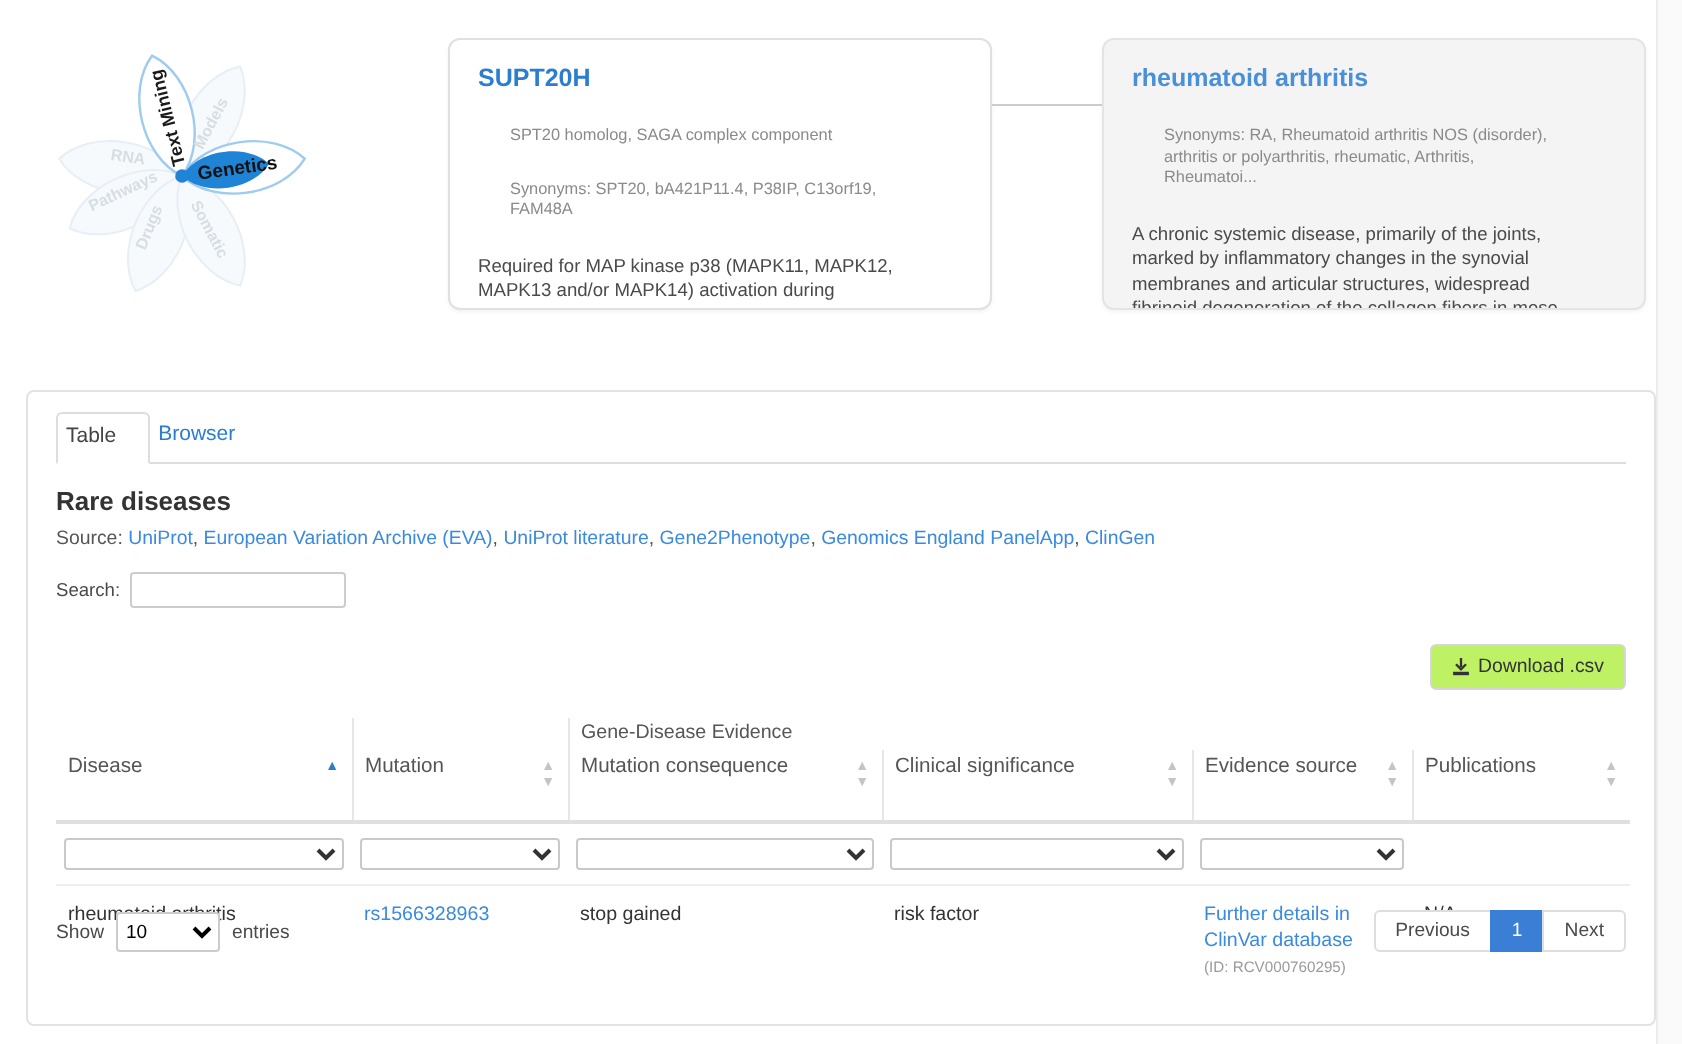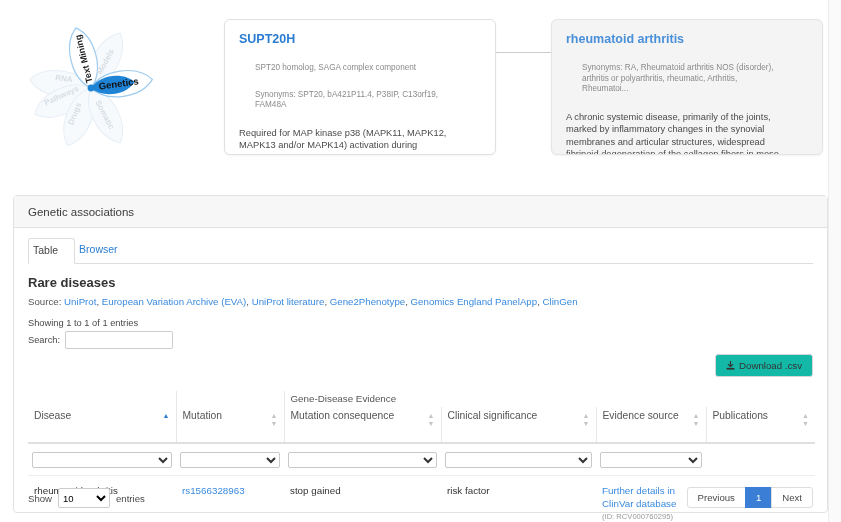--- a/index.html
+++ b/index.html
@@ -122,21 +122,21 @@
     width: 108px; height: 18px;
     border: 1px solid #cccccc; border-radius: 2px;
     font-size: 9.5px; padding: 0 4px;
     font-family: "Liberation Sans", sans-serif;
   }
 
   #download-btn {
     position: absolute; right: 14px; top: 126px;
     height: 23px;
     border: 1px solid #d6d6d6; border-radius: 3px;
-    background: #14b8a6;
+    background: #bef264;
     font-size: 9.7px; color: #333333;
     padding: 0 10px;
     display: flex; align-items: center; gap: 4px;
     cursor: pointer;
     font-family: "Liberation Sans", sans-serif;
   }
 
   
   #assoc-table {
     position: absolute; left: 14px; top: 163px;
@@ -288,39 +288,35 @@
 
     <div id="card-disease" class="entity-card">
       <div class="card-title">rheumatoid arthritis</div>
       <div class="card-sub">Synonyms: RA, Rheumatoid arthritis NOS (disorder), arthritis or polyarthritis, rheumatic, Arthritis, Rheumatoi...</div>
       <div class="card-desc">A chronic systemic disease, primarily of the joints, marked by inflammatory changes in the synovial membranes and articular structures, widespread fibrinoid degeneration of the collagen fibers in mese...</div>
     </div>
   </div>
 
   <div id="ga-panel">
 
-    <div id="ga-header">
-      <span id="ga-header-title">Genetic associations</span>
-    </div>
 
     <div id="ga-body">
 
       <div id="tabs">
         <div class="tab active">Table</div>
         <div class="tab inactive">Browser</div>
       </div>
 
       <div id="section-title">Rare diseases</div>
 
       <div id="source-line">
         <span>Source:</span>
         <span class="src-link">UniProt</span><span>, </span><span class="src-link">European Variation Archive (EVA)</span><span>, </span><span class="src-link">UniProt literature</span><span>, </span><span class="src-link">Gene2Phenotype</span><span>, </span><span class="src-link">Genomics England PanelApp</span><span>, </span><span class="src-link">ClinGen</span>
       </div>
 
-      <div id="showing-text">Showing 1 to 1 of 1 entries</div>
 
       <div id="search-row">
         <span id="search-label">Search:</span>
         <input id="search-input" type="text" placeholder="" style="">
       </div>
 
       <button id="download-btn">
         <svg width="9" height="10" viewBox="0 0 10 11">
           <path d="M5 0 L5 5 M2.2 3.4 L5 6.2 L7.8 3.4" stroke="#333" stroke-width="1.3" fill="none"></path>
           <rect x="0.6" y="7.6" width="8.8" height="1.9" fill="#333"></rect>

